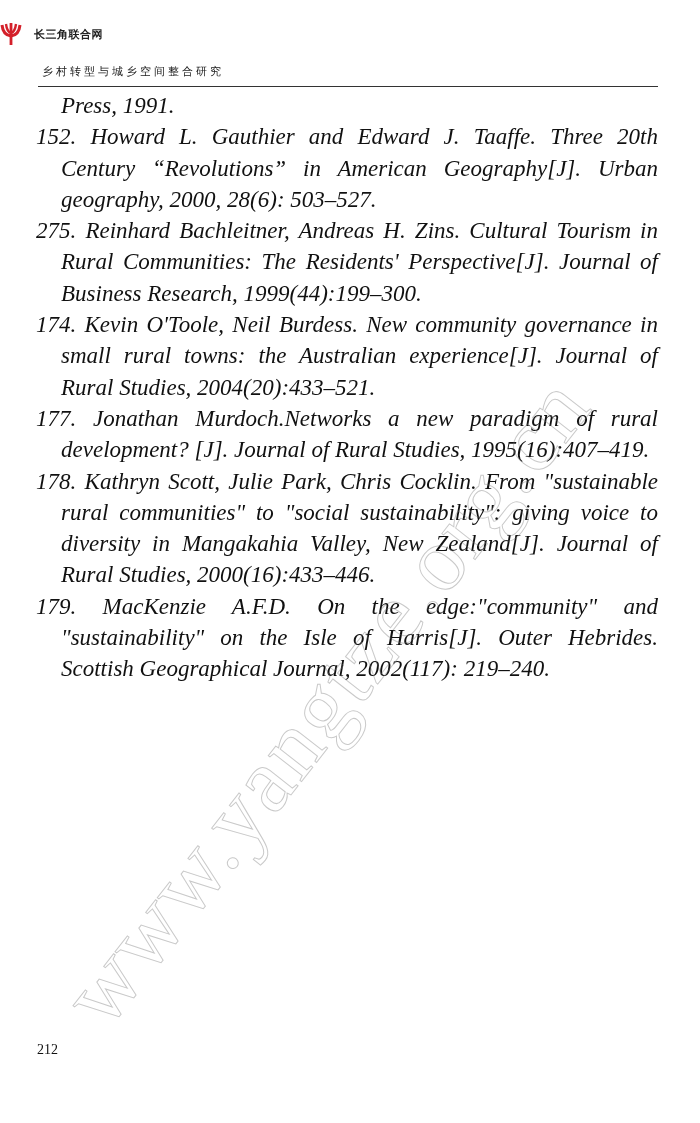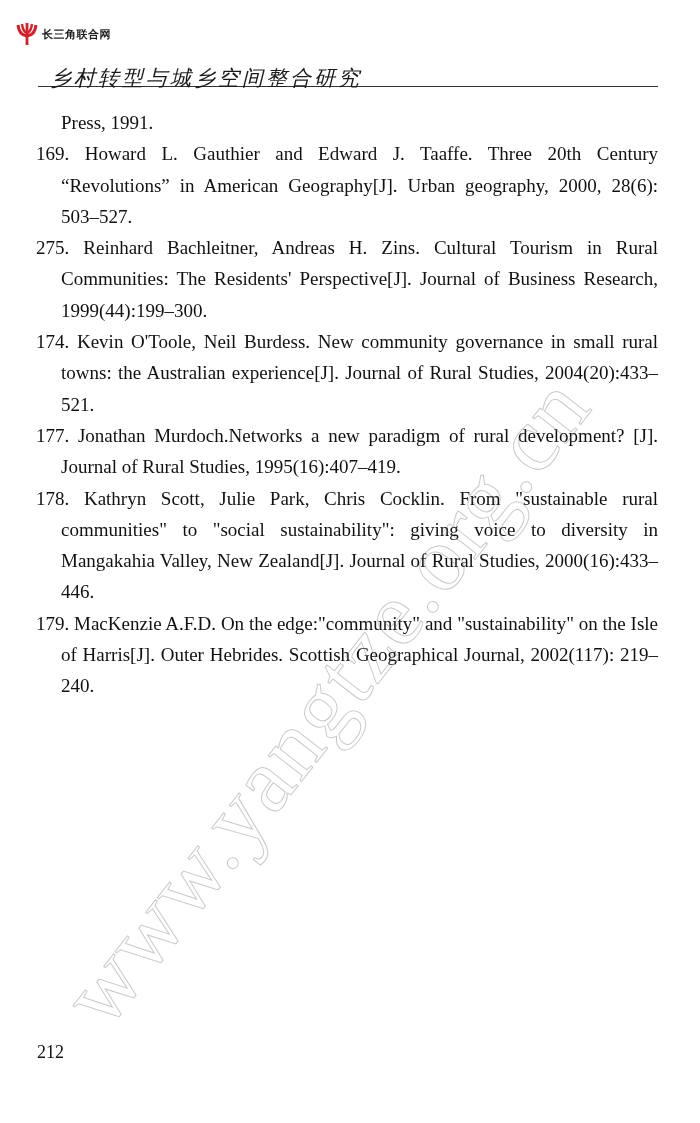--- a/index.html
+++ b/index.html
@@ -10,25 +10,25 @@
     body {
       width: 700px;
       height: 1123px;
       position: relative;
       overflow: hidden;
       font-family: "Liberation Serif", "DejaVu Serif", serif;
       color: #111111;
     }
     .site-brand {
       position: absolute;
-      left: 16px;
+      left: 0;
       top: 22px;
       display: flex;
       align-items: center;
-      gap: 4px;
+      gap: 12px;
     }
     .logo-icon {
       width: 22px;
       height: 24px;
       display: inline-block;
     }
     .brand-name {
       font-family: "DejaVu Sans", sans-serif;
       font-size: 11px;
       font-weight: bold;
@@ -38,51 +38,51 @@
     .running-header {
       position: absolute;
       left: 38px;
       top: 62px;
       width: 620px;
       height: 24px;
       border-bottom: 1.5px solid #333;
     }
     .running-header-title {
       font-family: "DejaVu Serif", serif;
-      font-size: 21px;
-      font-style: italic;
+      font-size: 11px;
       letter-spacing: 3px;
       color: #1a1a1a;
       position: absolute;
-      left: 12px;
+      left: 4px;
       top: 2px;
     }
     .refs {
       position: absolute;
       left: 36px;
-      top: 107px;
+      top: 90px;
       width: 622px;
-      font-size: 19px;
+      font-size: 23px;
       line-height: 31.3px;
+      font-style: italic;
     }
     .ref {
       text-align: justify;
       text-align-last: left;
       padding-left: 25px;
       text-indent: -25px;
     }
     .ref .num { }
     .continuation {
       padding-left: 25px;
     }
     .page-number {
       position: absolute;
       left: 37px;
       top: 1042px;
-      font-size: 18px;
+      font-size: 14px;
     }
     .watermark {
       position: absolute;
       left: -10px;
       top: 540px;
       font-family: "Liberation Serif", serif;
       font-size: 92px;
       color: rgba(150,150,150,0.35);
       transform: rotate(-52deg);
       transform-origin: 0 0;
@@ -109,21 +109,21 @@
   <span class="brand-name">长三角联合网</span>
 </div>
 
 <div class="running-header">
   <span class="running-header-title">乡村转型与城乡空间整合研究</span>
 </div>
 
 <div class="refs">
   <div class="continuation">Press, 1991.</div>
   <div id="ref-container">
-      <div class="ref"><span class="num">169.</span> <span>Howard L. Gauthier and Edward J. Taaffe. Three 20th Century “Revolutions” in American Geography[J]. Urban geography, 2000, 28(6): 503–527.</span></div>
+      <div class="ref"><span class="num">152.</span> <span>Howard L. Gauthier and Edward J. Taaffe. Three 20th Century “Revolutions” in American Geography[J]. Urban geography, 2000, 28(6): 503–527.</span></div>
       <div class="ref"><span class="num">275.</span> <span>Reinhard Bachleitner, Andreas H. Zins. Cultural Tourism in Rural Communities: The Residents' Perspective[J]. Journal of Business Research, 1999(44):199–300.</span></div>
       <div class="ref"><span class="num">174.</span> <span>Kevin O'Toole, Neil Burdess. New community governance in small rural towns: the Australian experience[J]. Journal of Rural Studies, 2004(20):433–521.</span></div>
       <div class="ref"><span class="num">177.</span> <span>Jonathan Murdoch.Networks a new paradigm of rural development? [J]. Journal of Rural Studies, 1995(16):407–419.</span></div>
       <div class="ref"><span class="num">178.</span> <span>Kathryn Scott, Julie Park, Chris Cocklin. From "sustainable rural communities" to "social sustainability": giving voice to diversity in Mangakahia Valley, New Zealand[J]. Journal of Rural Studies, 2000(16):433–446.</span></div>
       <div class="ref"><span class="num">179.</span> <span>MacKenzie A.F.D. On the edge:"community" and "sustainability" on the Isle of Harris[J]. Outer Hebrides. Scottish Geographical Journal, 2002(117): 219–240.</span></div>
     </div>
 </div>
 
 <div class="page-number">212</div>
 

